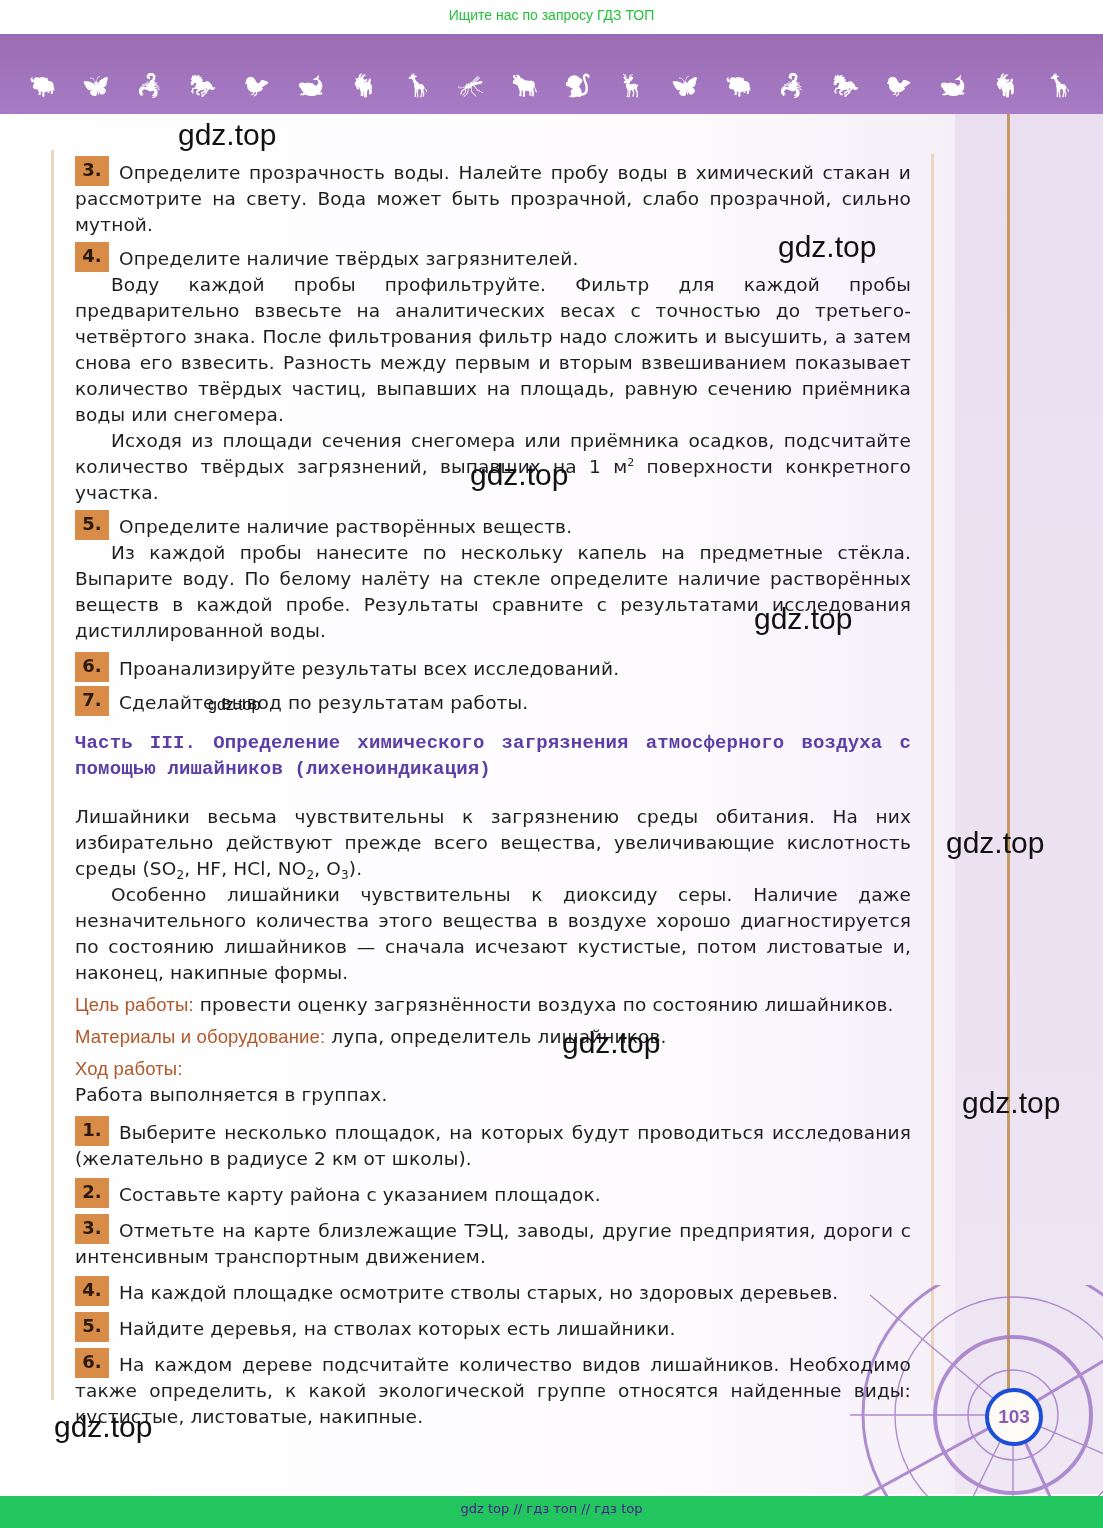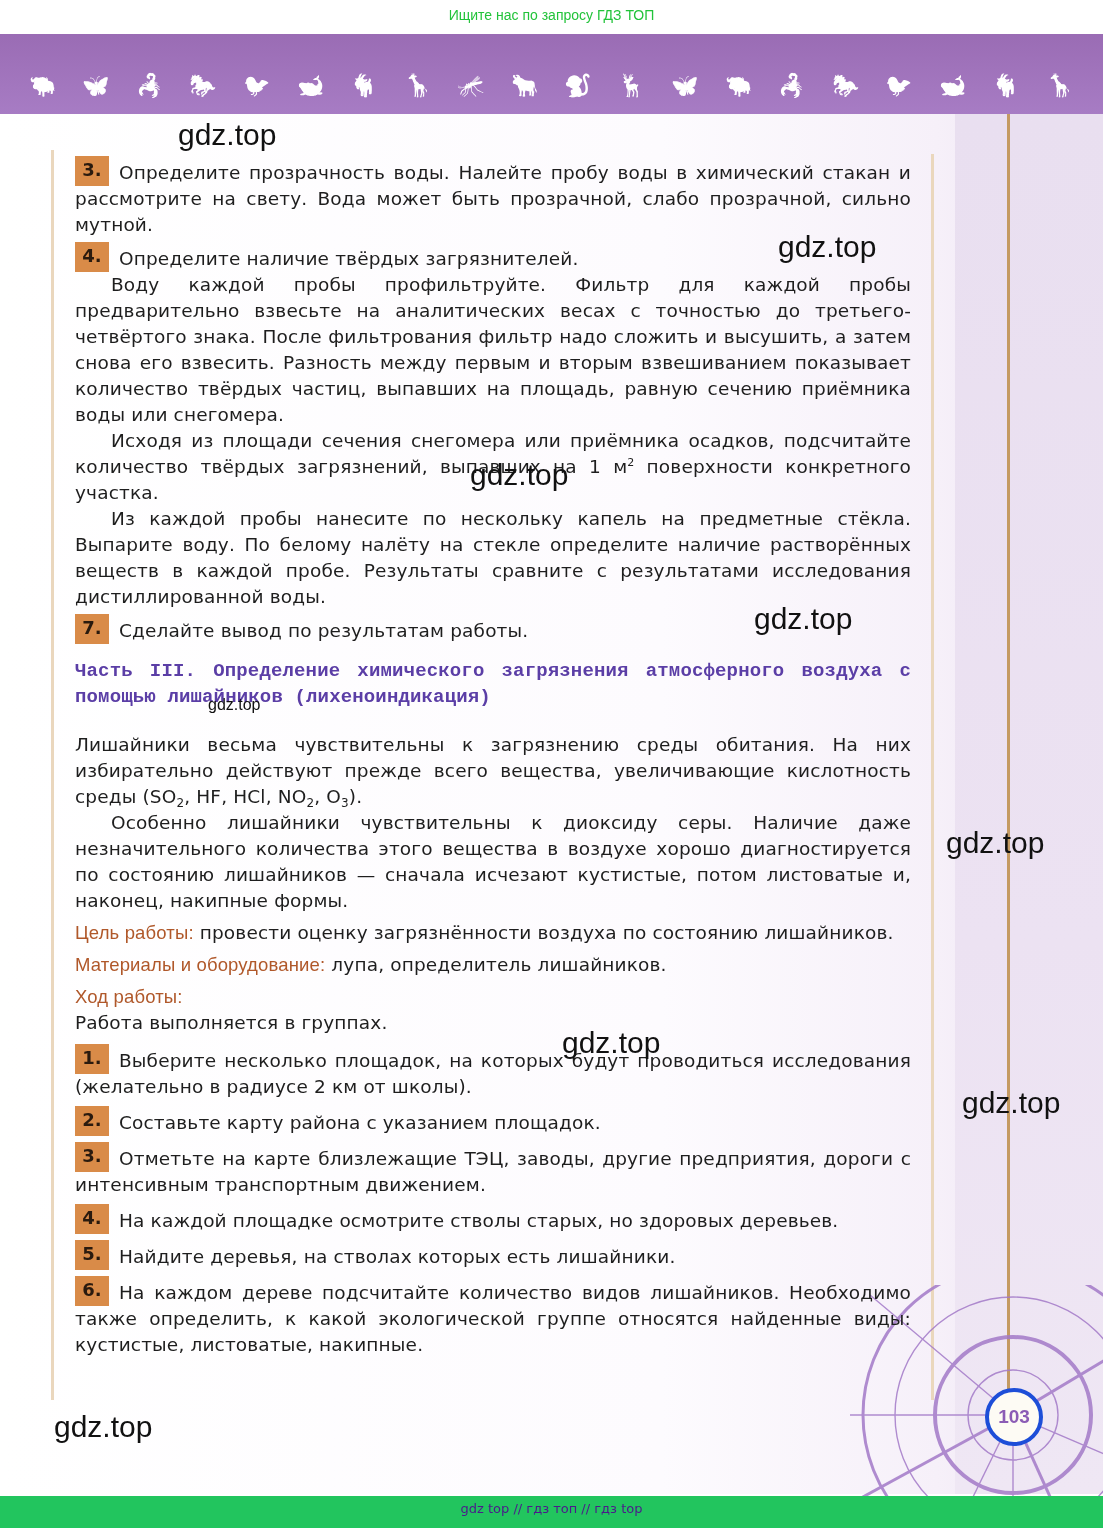--- a/index.html
+++ b/index.html
@@ -102,22 +102,28 @@
   <div class="step">
     <span class="step-num">3.</span><span>Определите прозрачность воды. Налейте пробу воды в химический стакан и рассмотрите на свету. Вода может быть прозрачной, слабо прозрачной, сильно мутной.</span>
   </div>
 
   <div class="step">
     <span class="step-num">4.</span><span>Определите наличие твёрдых загрязнителей.</span>
   </div>
   <div class="para indent">Воду каждой пробы профильтруйте. Фильтр для каждой пробы предварительно взвесьте на аналитических весах с точностью до третьего-четвёртого знака. После фильтрования фильтр надо сложить и высушить, а затем снова его взвесить. Разность между первым и вторым взвешиванием показывает количество твёрдых частиц, выпавших на площадь, равную сечению приёмника воды или снегомера.</div>
   <div class="para indent"><span>Исходя из площади сечения снегомера или приёмника осадков, подсчитайте количество твёрдых загрязнений, выпавших на 1 м</span><sup>2</sup><span> поверхности конкретного участка.</span></div>
 
+  <div class="step">
+    <span class="step-num">5.</span><span>Определите наличие растворённых веществ.</span>
+  </div>
   <div class="para indent">Из каждой пробы нанесите по нескольку капель на предметные стёкла. Выпарите воду. По белому налёту на стекле определите наличие растворённых веществ в каждой пробе. Результаты сравните с результатами исследования дистиллированной воды.</div>
 
+  <div class="step" style="margin-top:12px">
+    <span class="step-num">6.</span><span>Проанализируйте результаты всех исследований.</span>
+  </div>
   <div class="step">
     <span class="step-num">7.</span><span>Сделайте вывод по результатам работы.</span>
   </div>
 
   <div class="section-title" style="margin-top:14px">Часть III. Определение химического загрязнения атмосферного воздуха с помощью лишайников (лихеноиндикация)</div>
 
   <div class="para" style="margin-top:22px"><span>Лишайники весьма чувствительны к загрязнению среды обитания. На них избирательно действуют прежде всего вещества, увеличивающие кислотность среды (SO</span><sub>2</sub><span>, HF, HCl, NO</span><sub>2</sub><span>, O</span><sub>3</sub><span>).</span></div>
   <div class="para indent">Особенно лишайники чувствительны к диоксиду серы. Наличие даже незначительного количества этого вещества в воздухе хорошо диагностируется по состоянию лишайников — сначала исчезают кустистые, потом листоватые и, наконец, накипные формы.</div>
 
   <div class="para" style="margin-top:6px"><span class="label-brown">Цель работы:</span><span> провести оценку загрязнённости воздуха по состоянию лишайников.</span></div>

